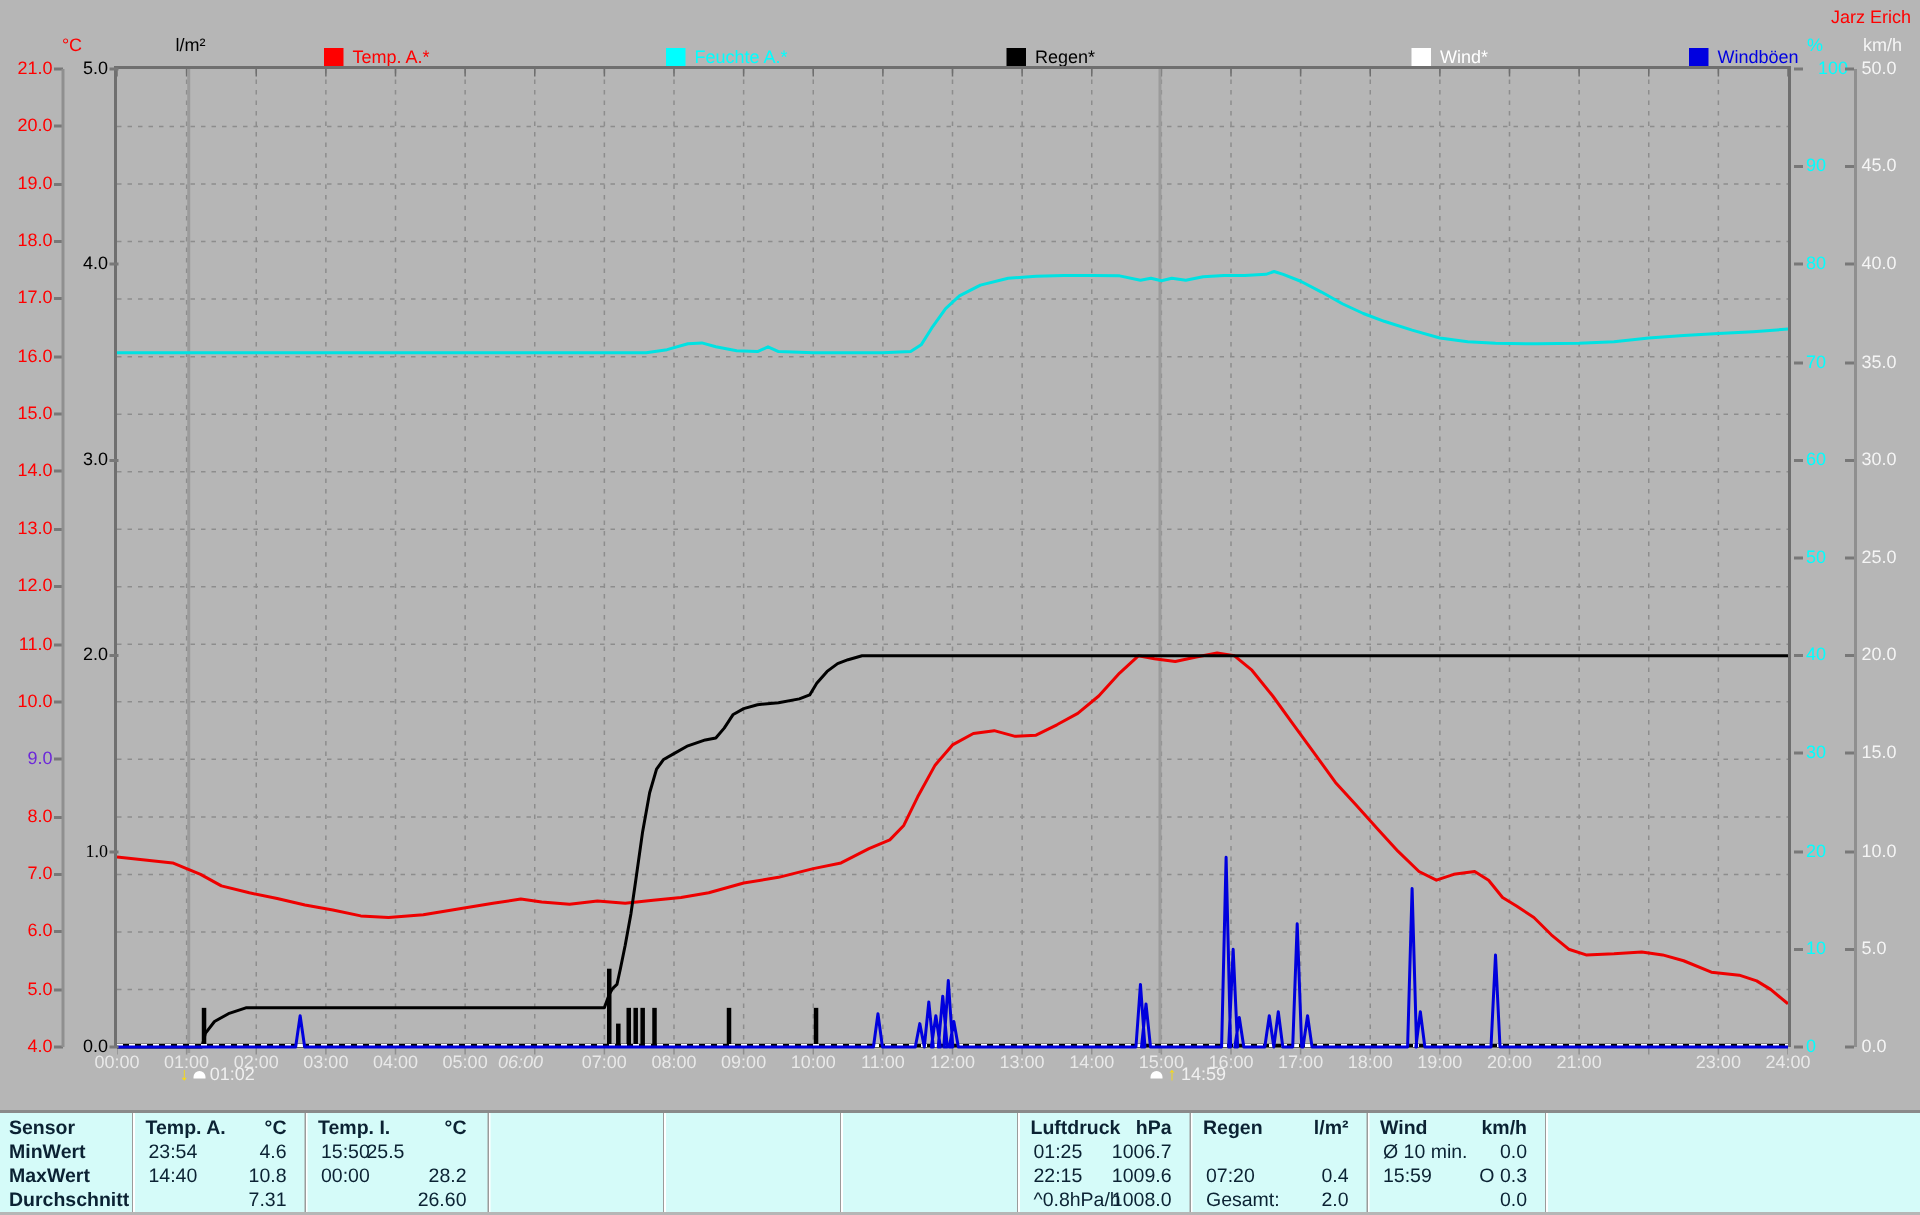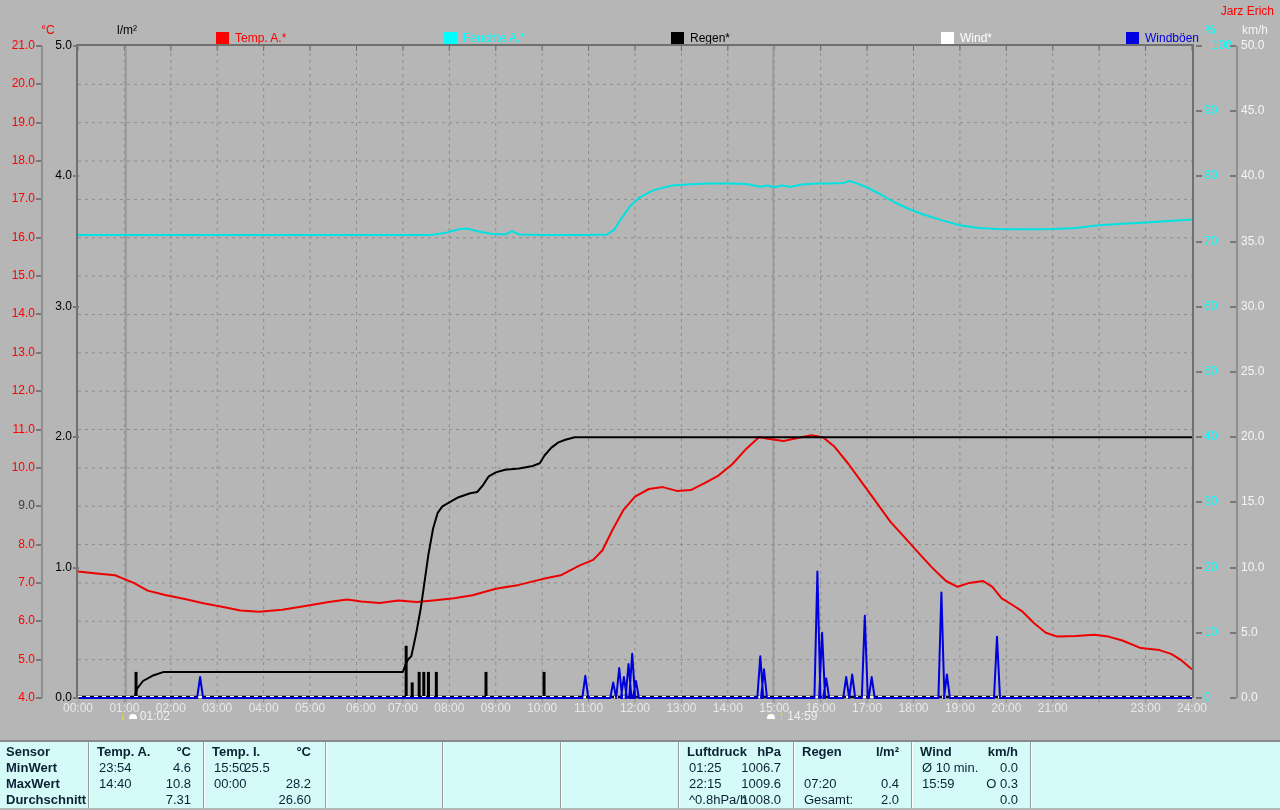--- a/index.html
+++ b/index.html
@@ -201,42 +201,42 @@
       <div class="ylabel right-al" style="left: 2px; width: 33px; top: 307.471px; color: rgb(255, 0, 0); text-align: right;">14.0</div>
       <div class="tickmark" style="left: 36px; width: 6px; top: 313.471px;"></div>
       <div class="ylabel right-al" style="left: 2px; width: 33px; top: 345.824px; color: rgb(255, 0, 0); text-align: right;">13.0</div>
       <div class="tickmark" style="left: 36px; width: 6px; top: 351.824px;"></div>
       <div class="ylabel right-al" style="left: 2px; width: 33px; top: 384.176px; color: rgb(255, 0, 0); text-align: right;">12.0</div>
       <div class="tickmark" style="left: 36px; width: 6px; top: 390.176px;"></div>
       <div class="ylabel right-al" style="left: 2px; width: 33px; top: 422.529px; color: rgb(255, 0, 0); text-align: right;">11.0</div>
       <div class="tickmark" style="left: 36px; width: 6px; top: 428.529px;"></div>
       <div class="ylabel right-al" style="left: 2px; width: 33px; top: 460.882px; color: rgb(255, 0, 0); text-align: right;">10.0</div>
       <div class="tickmark" style="left: 36px; width: 6px; top: 466.882px;"></div>
-      <div class="ylabel right-al" style="left: 2px; width: 33px; top: 499.235px; color: #404040; text-align: right;">9.0</div>
+      <div class="ylabel right-al" style="left: 2px; width: 33px; top: 499.235px; color: #6d28d9; text-align: right;">9.0</div>
       <div class="tickmark" style="left: 36px; width: 6px; top: 505.235px;"></div>
       <div class="ylabel right-al" style="left: 2px; width: 33px; top: 537.588px; color: rgb(255, 0, 0); text-align: right;">8.0</div>
       <div class="tickmark" style="left: 36px; width: 6px; top: 543.588px;"></div>
       <div class="ylabel right-al" style="left: 2px; width: 33px; top: 575.941px; color: rgb(255, 0, 0); text-align: right;">7.0</div>
       <div class="tickmark" style="left: 36px; width: 6px; top: 581.941px;"></div>
       <div class="ylabel right-al" style="left: 2px; width: 33px; top: 614.294px; color: rgb(255, 0, 0); text-align: right;">6.0</div>
       <div class="tickmark" style="left: 36px; width: 6px; top: 620.294px;"></div>
       <div class="ylabel right-al" style="left: 2px; width: 33px; top: 652.647px; color: rgb(255, 0, 0); text-align: right;">5.0</div>
       <div class="tickmark" style="left: 36px; width: 6px; top: 658.647px;"></div>
       <div class="ylabel right-al" style="left: 2px; width: 33px; top: 691px; color: rgb(255, 0, 0); text-align: right;">4.0</div>
       <div class="tickmark" style="left: 36px; width: 6px; top: 697px;"></div>
       <div class="axisline" style="left: 41px; top: 46px; height: 652px;"></div>
       <div class="ylabel right-al" style="left: 40px; width: 32px; top: 39px; color: rgb(0, 0, 0); text-align: right;">5.0</div>
       <div class="tickmark" style="left: 73px; width: 6px; top: 45px;"></div>
       <div class="ylabel right-al" style="left: 40px; width: 32px; top: 169.4px; color: rgb(0, 0, 0); text-align: right;">4.0</div>
       <div class="tickmark" style="left: 73px; width: 6px; top: 175.4px;"></div>
       <div class="ylabel right-al" style="left: 40px; width: 32px; top: 299.8px; color: rgb(0, 0, 0); text-align: right;">3.0</div>
       <div class="tickmark" style="left: 73px; width: 6px; top: 305.8px;"></div>
       <div class="ylabel right-al" style="left: 40px; width: 32px; top: 430.2px; color: rgb(0, 0, 0); text-align: right;">2.0</div>
       <div class="tickmark" style="left: 73px; width: 6px; top: 436.2px;"></div>
-      <div class="ylabel right-al" style="left: 40px; width: 32px; top: 560.6px; color: rgb(0, 0, 0); text-align: right;">1.0</div>
+      <div class="ylabel right-al" style="left: 40px; width: 32px; top: 560.6px; color: rgb(0, 0, 0); text-align: right; font-family: Liberation Serif, serif;">1.0</div>
       <div class="tickmark" style="left: 73px; width: 6px; top: 566.6px;"></div>
       <div class="ylabel right-al" style="left: 40px; width: 32px; top: 691px; color: rgb(0, 0, 0); text-align: right;">0.0</div>
       <div class="tickmark" style="left: 73px; width: 6px; top: 697px;"></div>
       <div class="ylabel" style="left: 1204px; width: 28px; top: 39px; color: rgb(0, 255, 255); text-align: right;">100</div>
       <div class="tickmark" style="left: 1196px; width: 6px; top: 45px;"></div>
       <div class="ylabel" style="left: 1204px; width: 28px; top: 104.2px; color: rgb(0, 255, 255); text-align: left;">90</div>
       <div class="tickmark" style="left: 1196px; width: 6px; top: 110.2px;"></div>
       <div class="ylabel" style="left: 1204px; width: 28px; top: 169.4px; color: rgb(0, 255, 255); text-align: left;">80</div>
       <div class="tickmark" style="left: 1196px; width: 6px; top: 175.4px;"></div>
       <div class="ylabel" style="left: 1204px; width: 28px; top: 234.6px; color: rgb(0, 255, 255); text-align: left;">70</div>
@@ -277,21 +277,21 @@
       <div class="tickmark" style="left: 1230px; width: 6px; top: 631.8px;"></div>
       <div class="ylabel" style="left: 1241px; width: 34px; top: 691px; color: rgb(245, 245, 245); text-align: left;">0.0</div>
       <div class="tickmark" style="left: 1230px; width: 6px; top: 697px;"></div>
       <div class="axisline" style="left: 1236px; top: 46px; height: 652px;"></div>
       <div class="xlabel" style="left: 56px;">00:00</div>
       <div class="xlabel" style="left: 102.417px;">01:00</div>
       <div class="xlabel" style="left: 148.833px;">02:00</div>
       <div class="xlabel" style="left: 195.25px;">03:00</div>
       <div class="xlabel" style="left: 241.667px;">04:00</div>
       <div class="xlabel" style="left: 288.083px;">05:00</div>
-      <div class="xlabel" style="left: 339px;">06:00</div>
+      <div class="xlabel" style="left: 325px; font-style: italic;">06:00</div>
       <div class="xlabel" style="left: 380.917px;">07:00</div>
       <div class="xlabel" style="left: 427.333px;">08:00</div>
       <div class="xlabel" style="left: 473.75px;">09:00</div>
       <div class="xlabel" style="left: 520.167px;">10:00</div>
       <div class="xlabel" style="left: 566.583px;">11:00</div>
       <div class="xlabel" style="left: 613px;">12:00</div>
       <div class="xlabel" style="left: 659.417px;">13:00</div>
       <div class="xlabel" style="left: 705.833px;">14:00</div>
       <div class="xlabel" style="left: 752.25px;">15:00</div>
       <div class="xlabel" style="left: 798.667px;">16:00</div>

